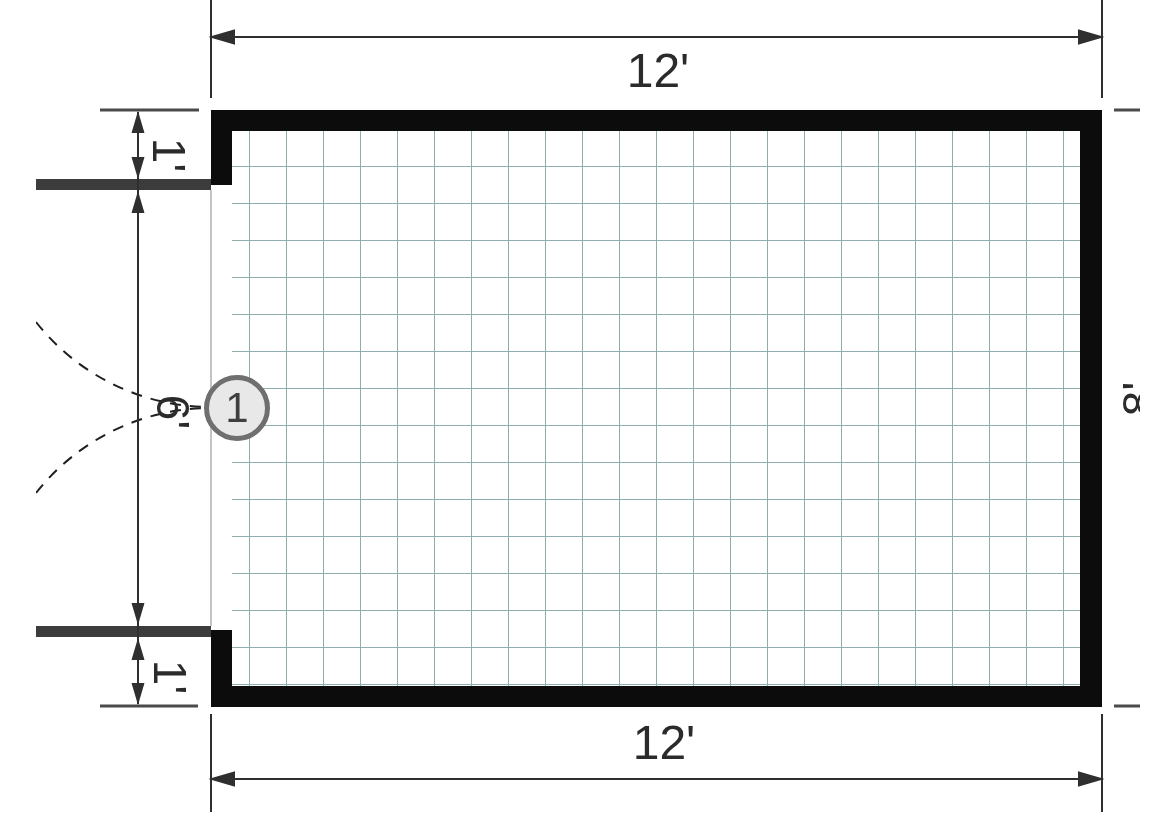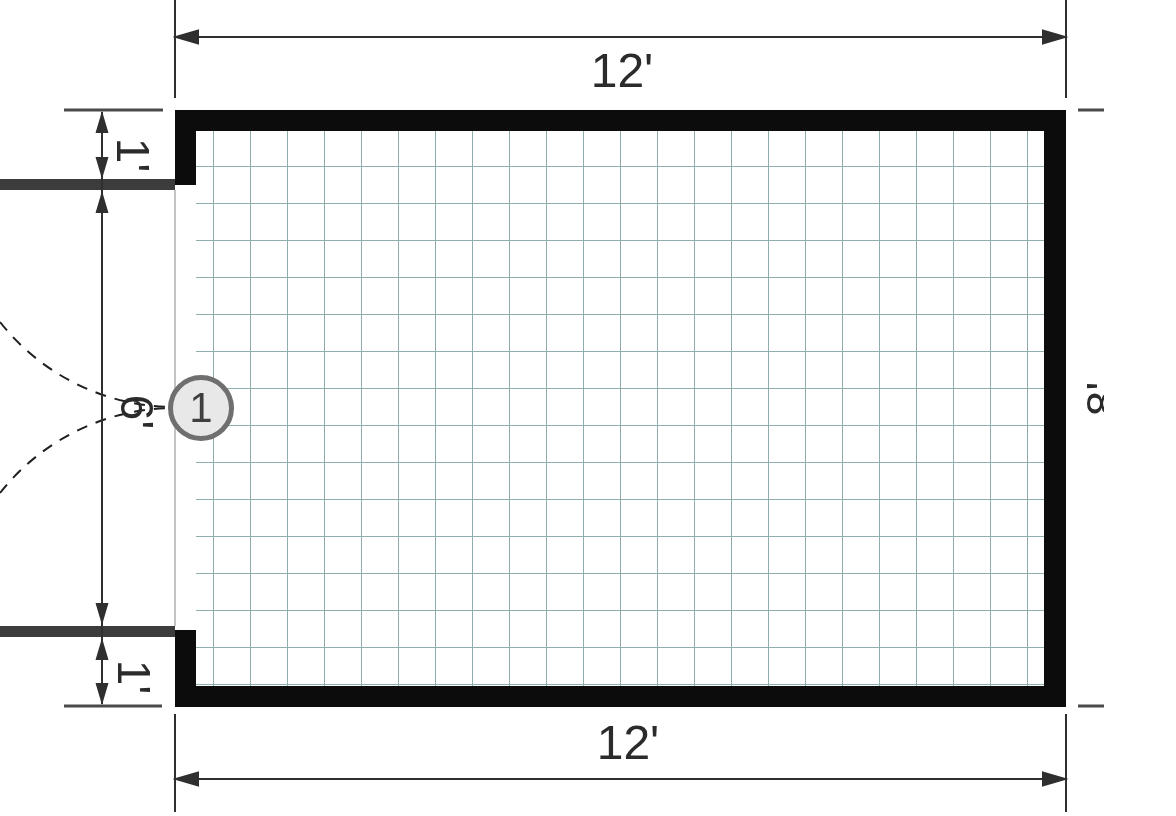--- a/index.html
+++ b/index.html
@@ -1,18 +1,18 @@
 <!DOCTYPE html>
 <html><head>
 <meta charset="utf-8">
 <style>
   html,body{margin:0;padding:0;background:#ffffff;}
   .stage{
     position:relative;width:1104px;height:816px;background:#ffffff;
-    overflow:hidden;font-family:"Liberation Sans",sans-serif;color:#2b2b2b;
+    overflow:hidden;font-family:"Liberation Sans",sans-serif;color:#2b2b2b;margin-left:36px;
   }
   .abs{position:absolute;}
   
   .floor{
     left:196px;top:131px;width:849px;height:555px;background-color:#ffffff;
     background-image:
       linear-gradient(to right,#8fafaf 1px,transparent 1px),
       linear-gradient(to bottom,#8fafaf 1px,transparent 1px);
     background-size:37px 37px;
     background-position:17px 35px;

